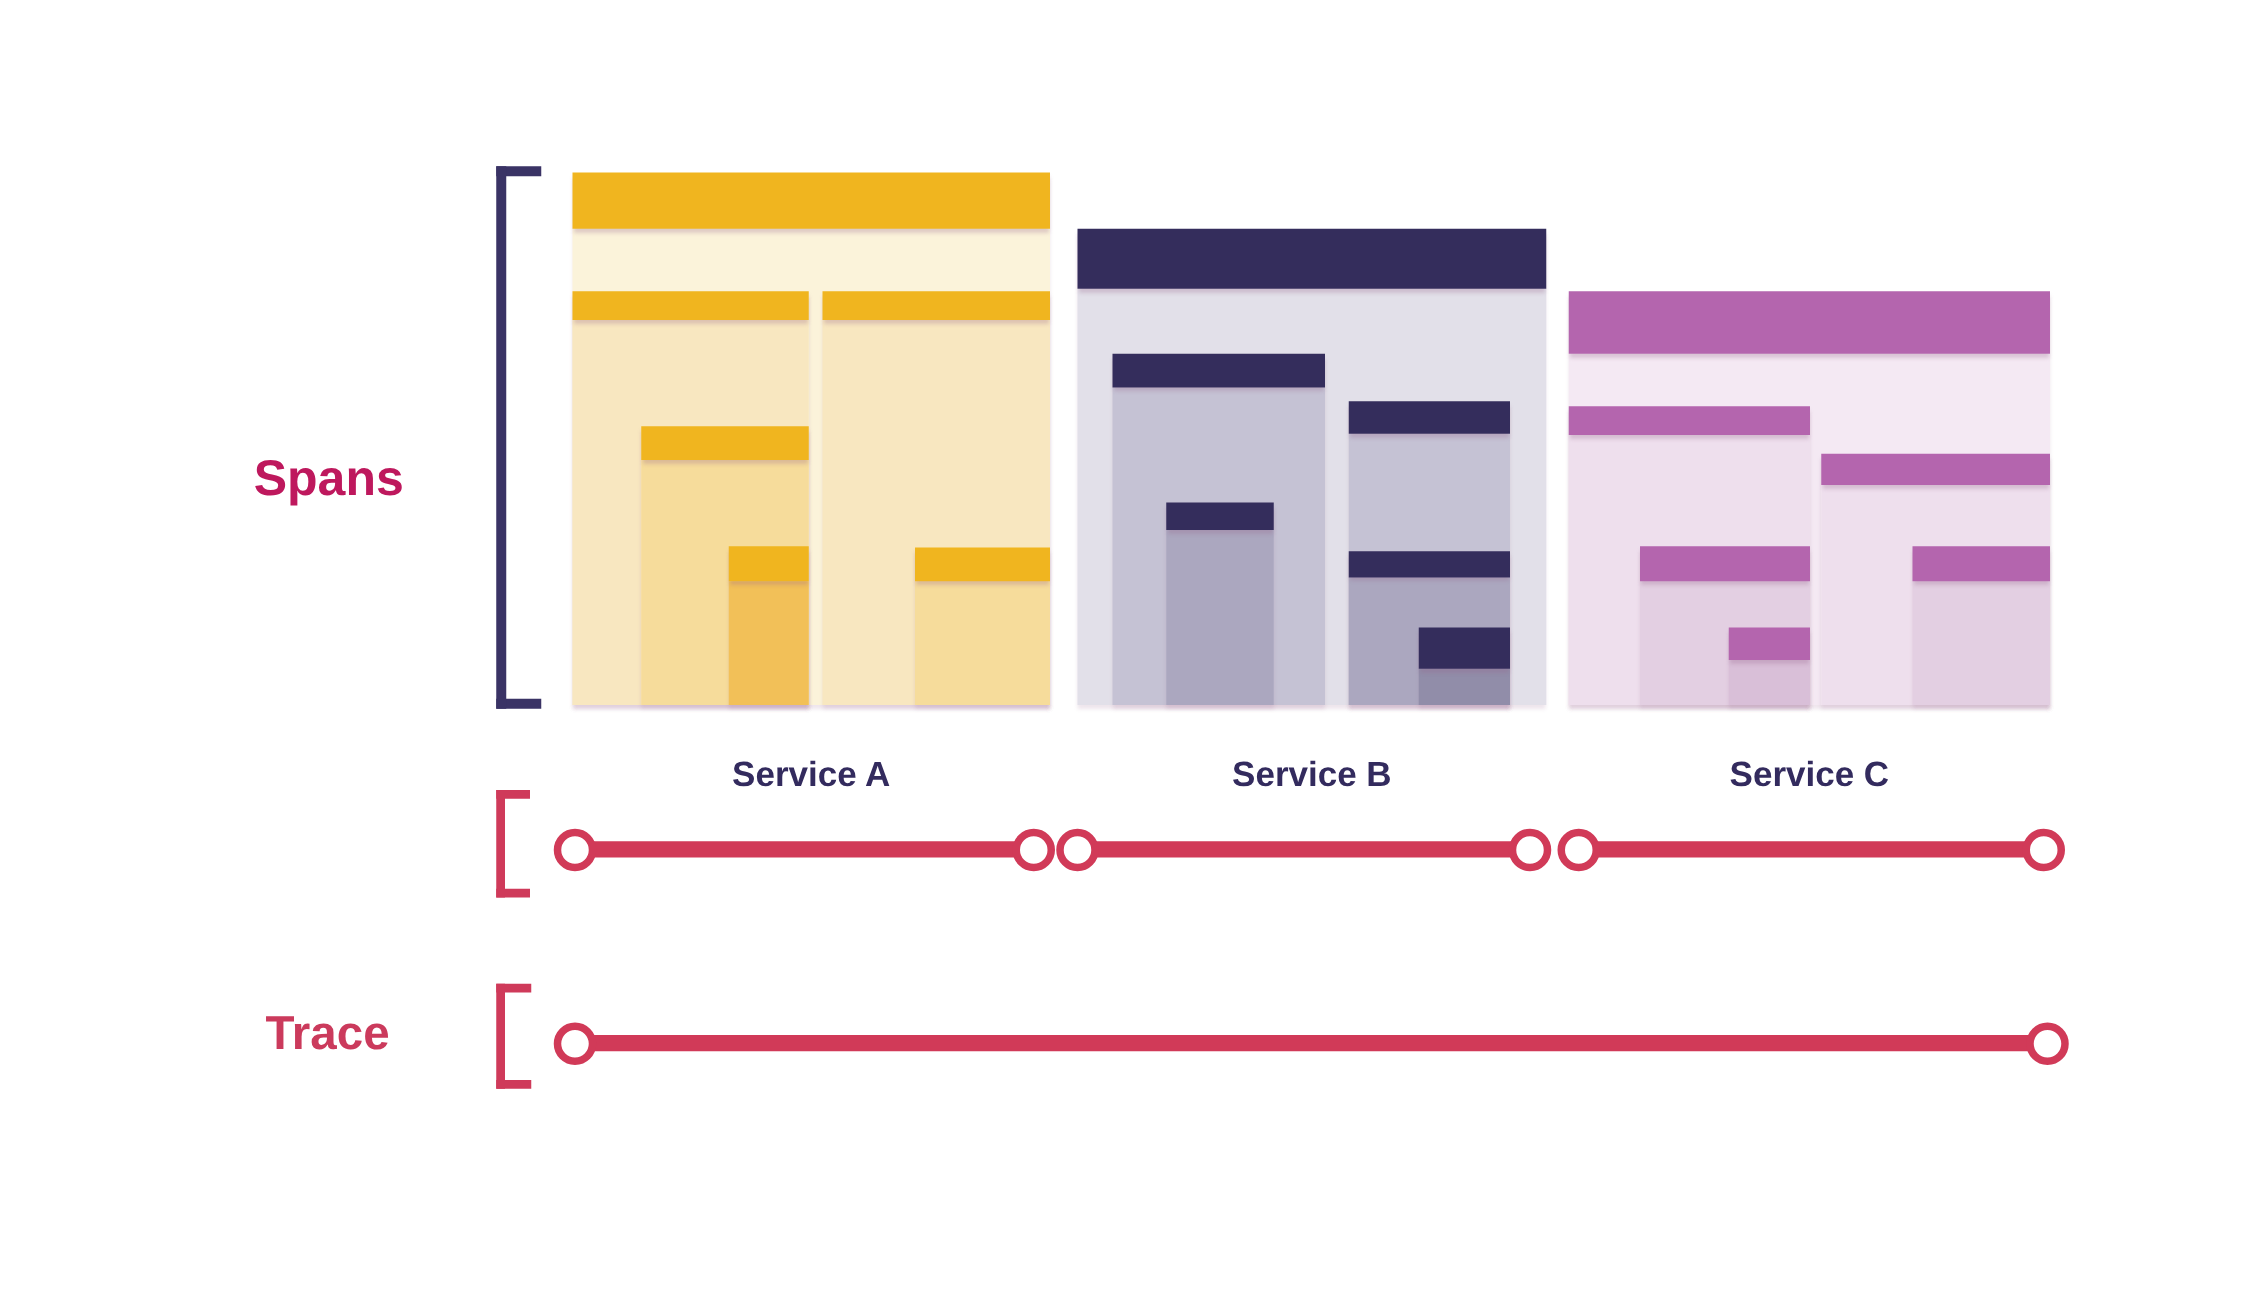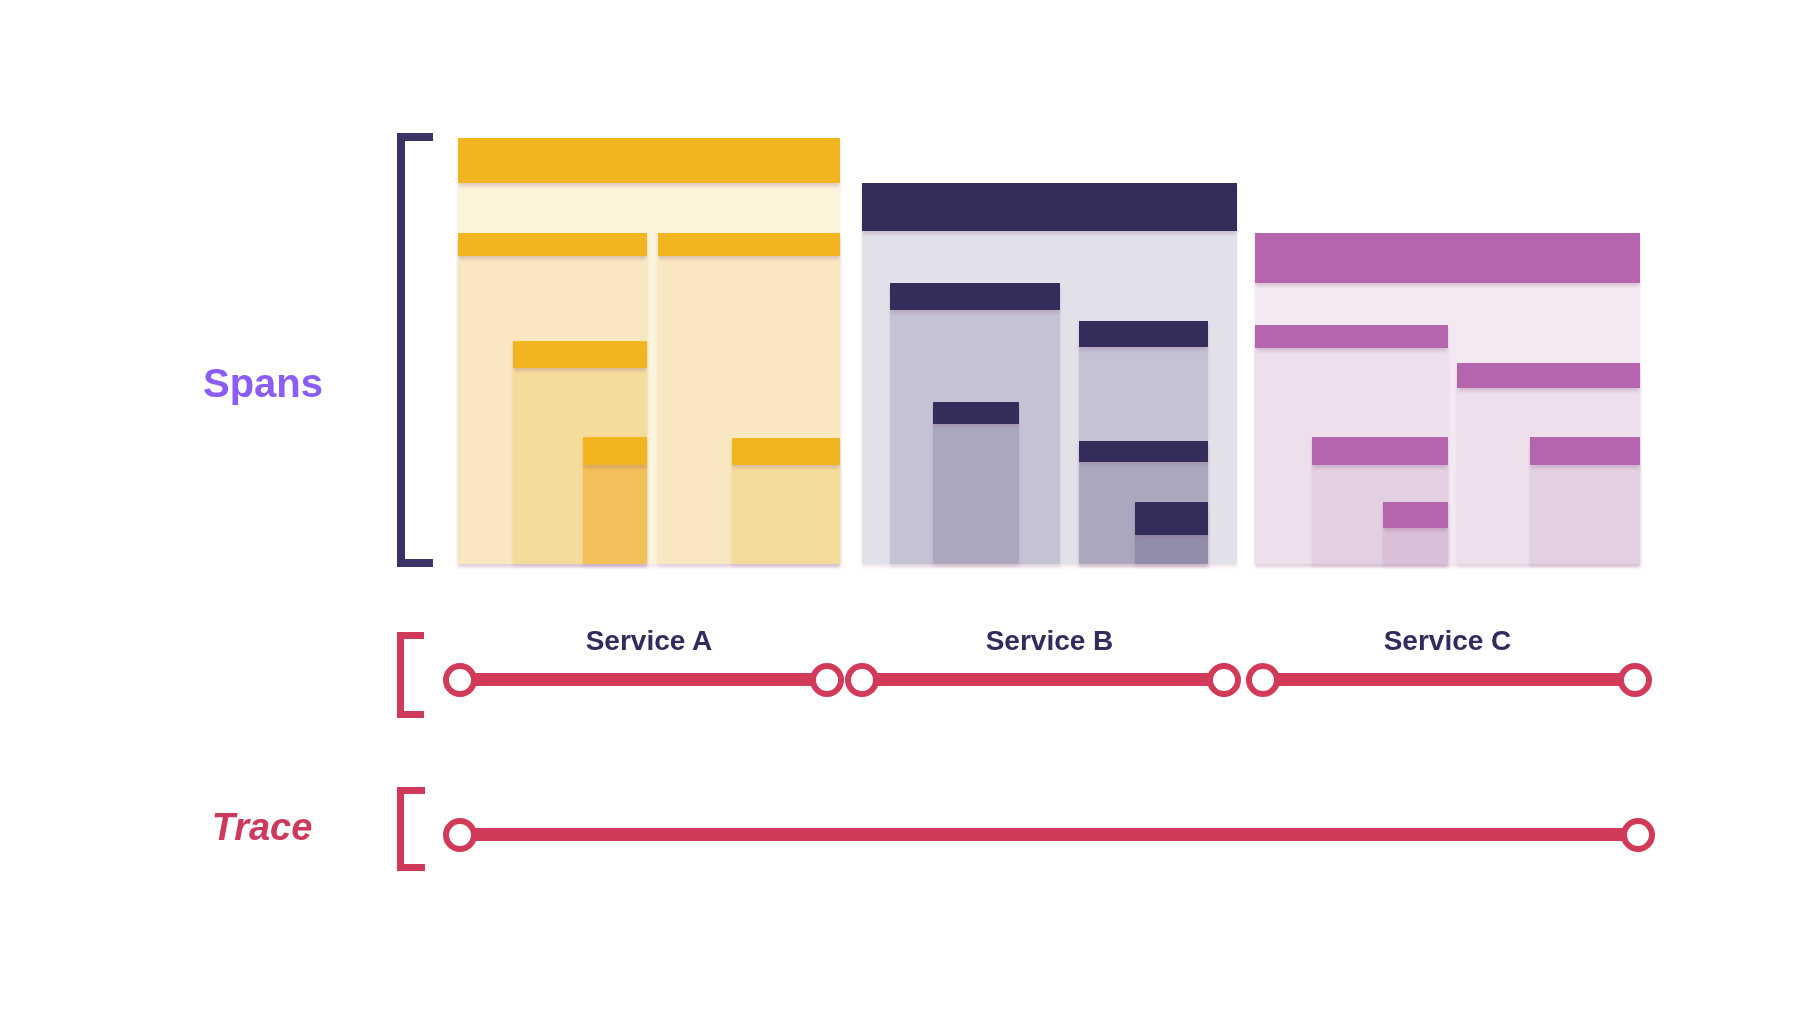--- a/index.html
+++ b/index.html
@@ -19,32 +19,31 @@
   
   .row-label {
     position: absolute;
     font-weight: 700;
     text-align: center;
     white-space: nowrap;
   }
   .row-label.spans {
     left: 113px; top: 361px; width: 300px;
     font-size: 40px; line-height: 44px;
-    color: #8b5cf6;
+    color: #be185d;
   }
   .row-label.transactions {
     left: 59px; top: 648px; width: 340px;
     font-size: 37px; line-height: 42px;
     color: #CB3A5C;
   }
   .row-label.trace {
     left: 112px; top: 806px; width: 300px;
     font-size: 38px; line-height: 42px;
     color: #CB3A5C;
-    font-style: italic;
   }
 
   
   .bracket { position: absolute; box-sizing: border-box; }
   .bracket.spans-bracket {
     left: 397px; top: 133px; width: 36px; height: 434px;
     border-left: 8px solid #3A3365;
     border-top: 8px solid #3A3365;
     border-bottom: 8px solid #3A3365;
   }
@@ -72,21 +71,21 @@
     flex: 0 0 auto;
     box-shadow: 0 4px 3px -1px rgba(150, 100, 140, 0.28);
     position: relative;
     z-index: 1;
   }
   .span-body { flex: 1 1 auto; }
 
   
   .service-name {
     position: absolute;
-    top: 624px;
+    top: 603px;
     height: 34px;
     font-size: 28px;
     line-height: 34px;
     font-weight: 700;
     color: #332B5E;
     text-align: center;
     white-space: nowrap;
   }
 
   

